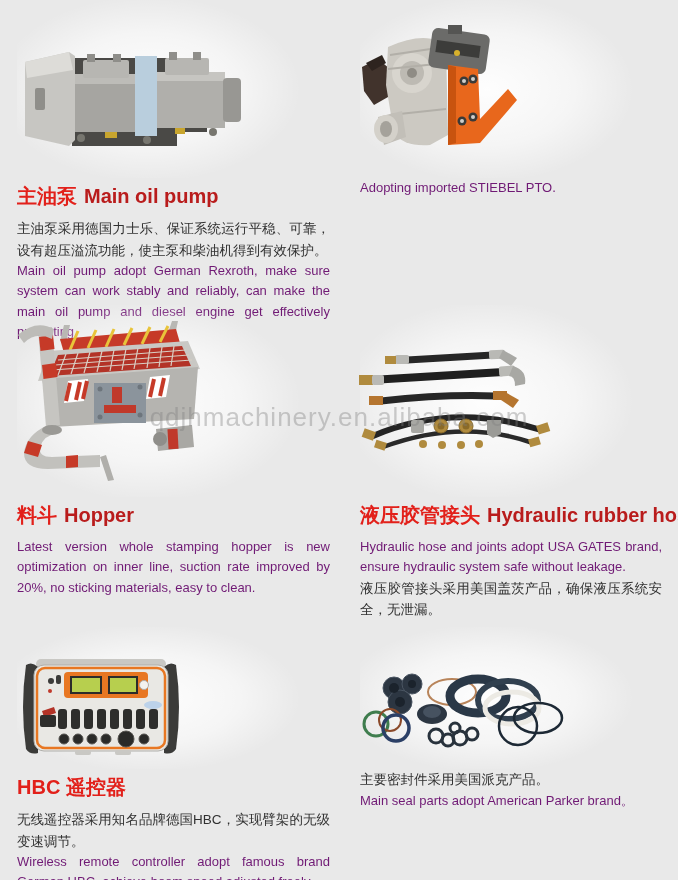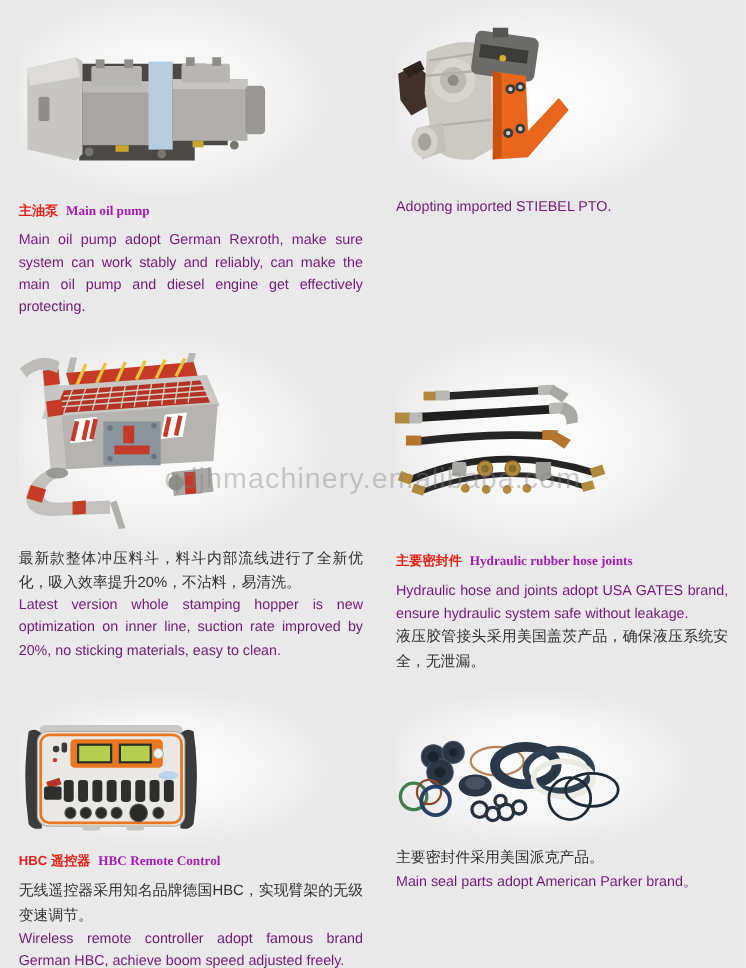--- a/index.html
+++ b/index.html
@@ -21,29 +21,29 @@
   .row1 .media{height:178px;align-items:center;}
   .row2 .media{height:192px;align-items:center;}
   .row3 .media{height:142px;align-items:flex-end;}
   .m-pump{margin-top:14px;}
   .m-hopper{margin-left:-9px;}
   .m-hoses{margin-left:-15px;margin-bottom:8px;}
   .m-remote{margin-left:3px;margin-bottom:12px;}
   .m-seals{margin-bottom:19px;}
   .sec-title{
     margin:6px 0 10px 0;display:flex;align-items:baseline;gap:7px;
-    font-size:12px;font-weight:bold;line-height:1.2;white-space:nowrap;text-align:right;
+    font-size:20px;font-weight:bold;line-height:1.2;white-space:nowrap;text-align:right;
   }
   .sec-title .zh{color:#e2201a;}
-  .sec-title .en{color:#a21caf;font-family:Liberation Serif, serif;}
+  .sec-title .en{color:#b91c1c;}
   .desc{margin:0;text-align:justify;color:#303030;}
   .desc.zh{font-size:13.5px;line-height:1.6;}
   .desc.en{font-size:13px;line-height:1.56;color:#701a75;}
   .watermark{
-    position:absolute;top:420px;left:50%;transform:translateX(-50%);
+    position:absolute;top:402px;left:50%;transform:translateX(-50%);
     font-size:26px;letter-spacing:1px;color:rgba(125,125,125,0.38);
     white-space:nowrap;z-index:5;pointer-events:none;
   }
   svg{display:block;}
 </style>
 </head>
 <body>
 
 <div class="page">
 
@@ -74,20 +74,21 @@
           <circle cx="130" cy="100" r="4" fill="#77766f"></circle>
           <circle cx="196" cy="92" r="4" fill="#77766f"></circle>
           <rect x="88" y="92" width="12" height="6" fill="#c8a52e"></rect>
           <rect x="158" y="88" width="10" height="6" fill="#c8a52e"></rect>
         </svg>
       </div>
       <h2 class="sec-title">
         <span class="zh">主油泵</span>
         <span class="en">Main oil pump</span>
       </h2>
+      <p class="desc zh">主油泵采用德国力士乐、保证系统运行平稳、可靠，设有超压溢流功能，使主泵和柴油机得到有效保护。</p>
       <p class="desc en">Main oil pump adopt German Rexroth, make sure system can work stably and reliably, can make the main oil pump and diesel engine get effectively protecting.</p>
     </section>
 
     <section class="cell right row1">
       <div class="media">
         <svg viewBox="0 0 160 128" width="160" height="128">
           <path d="M2 42 L18 34 L30 44 L28 72 L14 80 L4 66 z" fill="#41332c"></path>
           <path d="M6 38 L22 30 L26 38 L12 46 z" fill="#2e241f"></path>
           <path d="M28 22 Q60 8 78 16 L86 20 L88 110 L70 120 Q44 122 34 108 L26 60 z" fill="#ccc9c2"></path>
           <circle cx="52" cy="48" r="20" fill="#d8d5ce"></circle>
@@ -173,21 +174,24 @@
           <path d="M40 108 Q18 118 16 136 Q16 152 40 152 L92 150 L92 138 L44 140 Q30 140 32 130 Q36 118 50 116 z" fill="#c2c1bd"></path>
           <path d="M20 124 L34 128 L30 140 L16 136 z" fill="#c63a28"></path>
           <path d="M58 139 L70 138 L70 150 L58 151 z" fill="#c63a28"></path>
           <ellipse cx="44" cy="113" rx="10" ry="5" fill="#9a9995"></ellipse>
           <path d="M148 112 L184 108 L186 130 L150 134 z" fill="#a9a8a4"></path>
           <rect x="160" y="112" width="10" height="20" fill="#c0392b" transform="rotate(-3 165 122)"></rect>
           <circle cx="152" cy="122" r="7" fill="#8f8e8a"></circle>
           <path d="M92 140 L100 164 L106 163 L98 138 z" fill="#b0afab"></path>
         </svg>
       </div>
-      <p class="desc zh">最新款整体冲压料斗，料斗内部流线进行了全新优化，吸入效率提升20%，不沾料，易清洗。</p>
+      <h2 class="sec-title">
+        <span class="zh">料斗</span>
+        <span class="en">Hopper</span>
+      </h2>
       <p class="desc en">Latest version whole stamping hopper is new optimization on inner line, suction rate improved by 20%, no sticking materials, easy to clean.</p>
     </section>
 
     <section class="cell right row2">
       <div class="media">
         <svg class="m-hoses" viewBox="0 0 220 107" width="220" height="107">
           <g fill="none" stroke-linecap="round">
             <path d="M62 16 L148 11" stroke="#262626" stroke-width="7"></path>
             <path d="M26 36 L158 28" stroke="#1f1f1f" stroke-width="8"></path>
             <path d="M36 57 Q100 50 150 52" stroke="#262626" stroke-width="7"></path>
@@ -219,21 +223,21 @@
           <path d="M142 76 L156 76 L156 90 L148 94 L142 90 z" fill="#9b9b97"></path>
           <g fill="#b08b3e">
               <circle cx="78" cy="100" r="4"></circle>
               <circle cx="97" cy="101" r="4"></circle>
               <circle cx="116" cy="101" r="4"></circle>
               <circle cx="134" cy="100" r="4"></circle>
             </g>
         </svg>
       </div>
       <h2 class="sec-title">
-        <span class="zh">主要密封件</span>
+        <span class="zh">液压胶管接头</span>
         <span class="en">Hydraulic rubber hose joints</span>
       </h2>
       <p class="desc en">Hydraulic hose and joints adopt USA GATES brand, ensure hydraulic system safe without leakage.</p>
       <p class="desc zh">液压胶管接头采用美国盖茨产品，确保液压系统安全，无泄漏。</p>
     </section>
 
     <section class="cell row3">
       <div class="media">
         <svg class="m-remote" viewBox="0 0 162 100" width="162" height="100">
           <rect x="16" y="2" width="130" height="10" rx="5" fill="#c9c8c4"></rect>
@@ -270,21 +274,20 @@
             <circle cx="86" cy="82" r="5"></circle>
               <circle cx="106" cy="82" r="8"></circle>
               <circle cx="124" cy="82" r="5"></circle>
           </g>
           <rect x="55" y="93" width="16" height="5" rx="2" fill="#c9c8c4"></rect>
           <rect x="95" y="93" width="16" height="5" rx="2" fill="#c9c8c4"></rect>
         </svg>
       </div>
       <h2 class="sec-title">
         <span class="zh">HBC 遥控器</span>
-        <span class="en">HBC Remote Control</span>
       </h2>
       <p class="desc zh">无线遥控器采用知名品牌德国HBC，实现臂架的无级变速调节。</p>
       <p class="desc en">Wireless remote controller adopt famous brand German HBC, achieve boom speed adjusted freely.</p>
     </section>
 
     <section class="cell right row3">
       <div class="media">
         <svg class="m-seals" viewBox="0 0 205 80" width="205" height="80">
           <g fill="#2c3642" stroke="#4a5562" stroke-width="1">
             <circle cx="34" cy="18" r="11"></circle>

